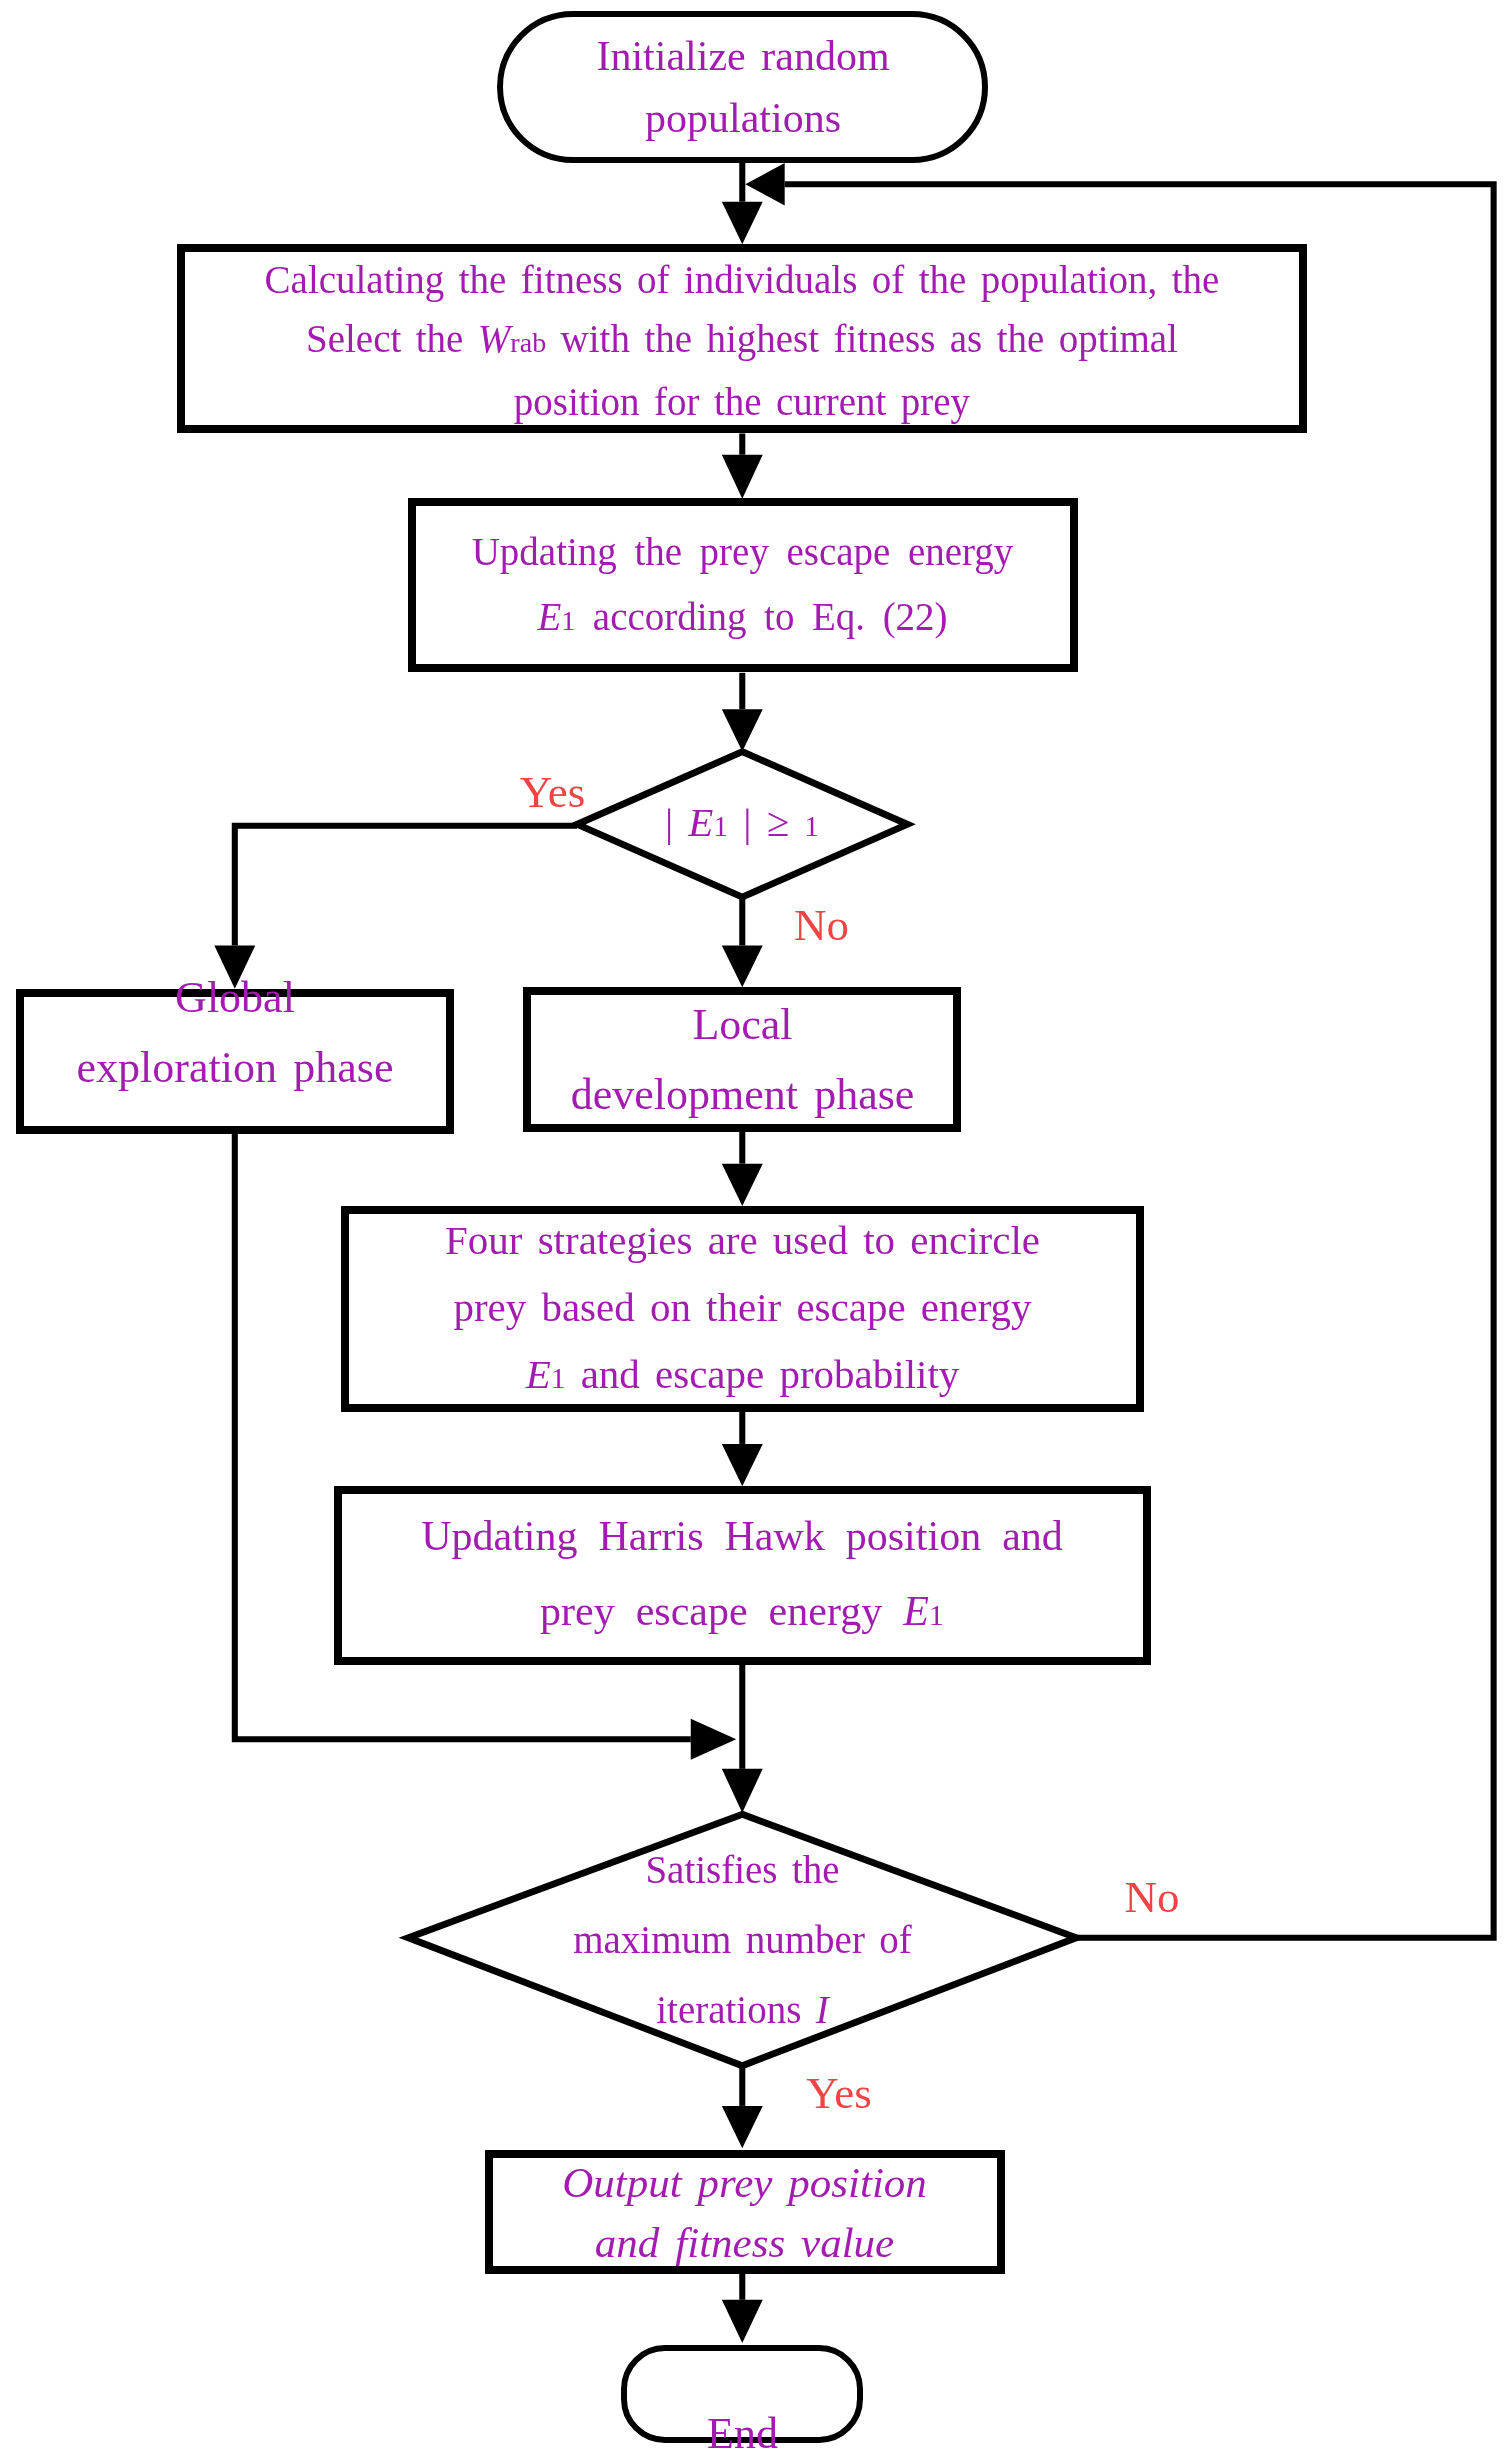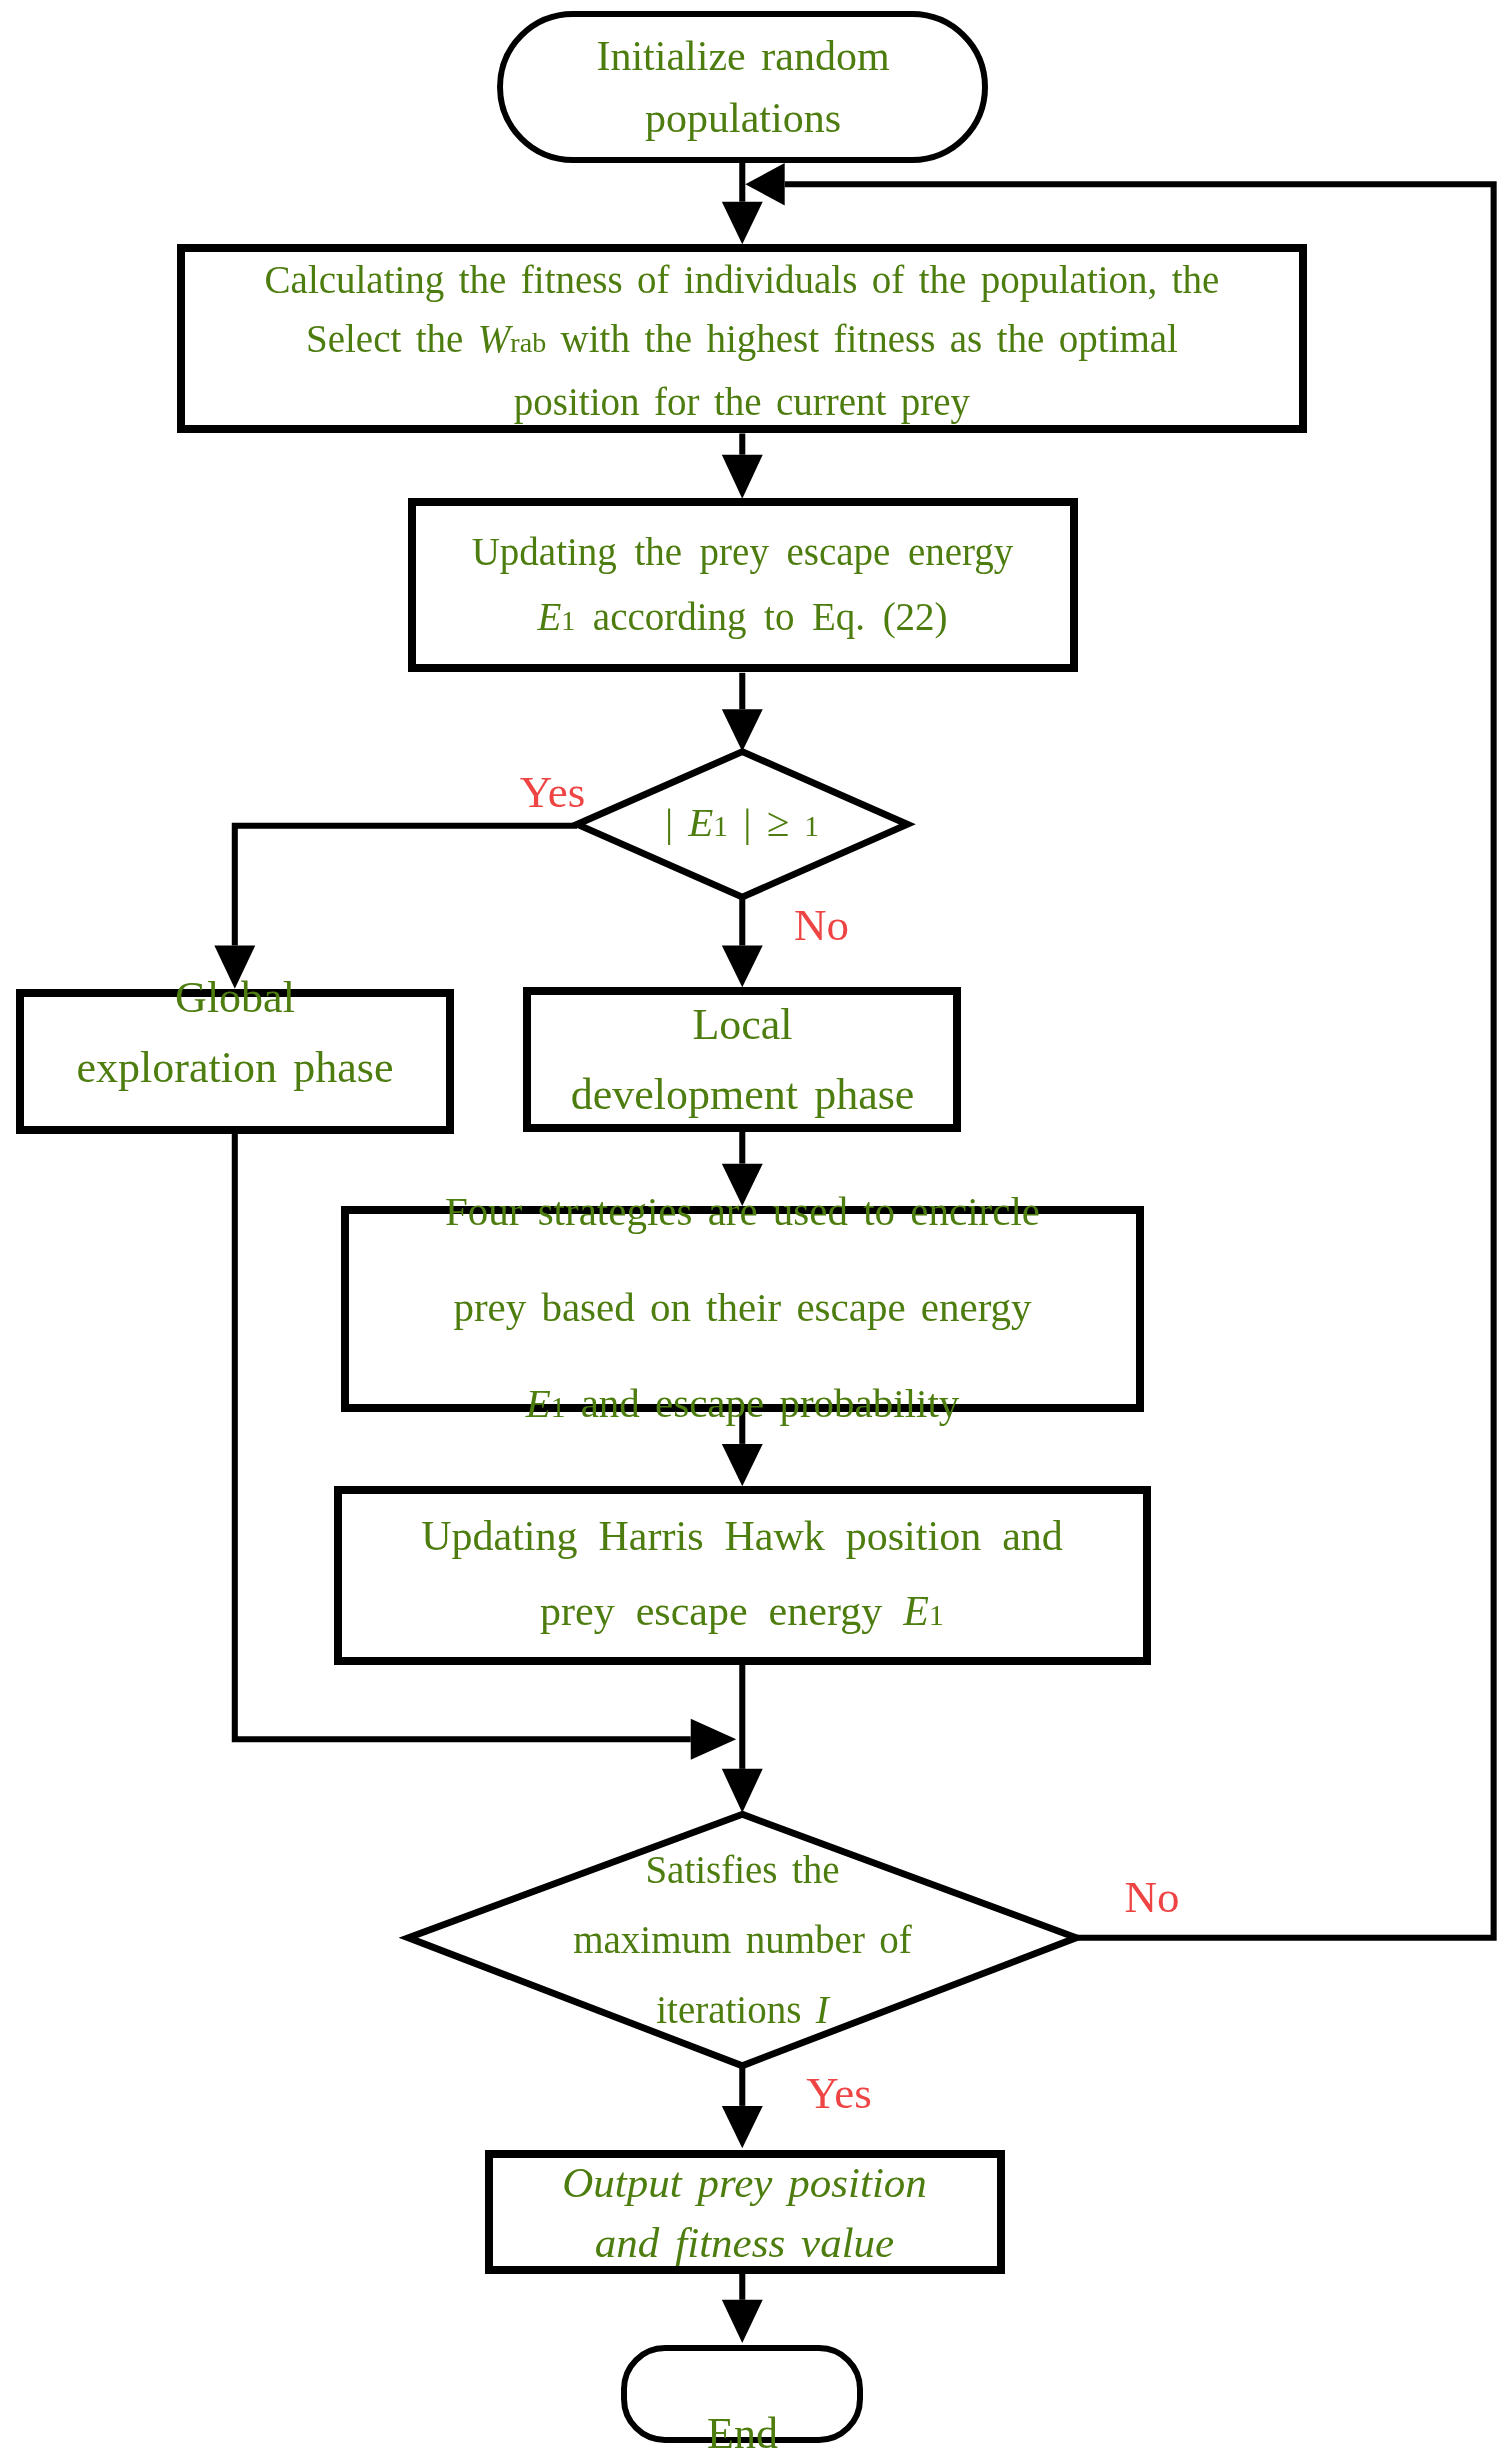--- a/index.html
+++ b/index.html
@@ -13,21 +13,21 @@
   .layer{position:absolute;left:0;top:0;}
   .node{
     position:absolute;background:#ffffff;
     border:8.3px solid #000000;box-sizing:border-box;
   }
   .terminator{border-width:6.8px;border-radius:76px;}
   .endcap{border-width:6.8px;border-radius:44px;}
   .label{
     position:absolute;display:flex;flex-direction:column;
     justify-content:center;align-items:center;text-align:center;
-    color:#4d7c0f;word-spacing:0.12em;line-height:1.5;
+    color:#a21caf;word-spacing:0.12em;line-height:1.5;
   }
   .label .tl{white-space:pre;}
   .it{font-style:italic;}
   .sm{font-size:0.72em;}
   .edge-label{
     position:absolute;display:flex;justify-content:center;align-items:center;
     color:#ef4444;font-size:45px;
   }
   
   .t-start{font-size:42px;line-height:62px;}
@@ -108,21 +108,21 @@
       <div class="tl"><span>| </span><span class="it">E</span><span class="sm">1</span><span> | ≥ </span><span class="sm">1</span></div>
     </div>
   <div class="label t-phase" style="left:26.5px;top:970px;width:417px;height:126px;">
       <div class="tl"><span>Global</span></div>
       <div class="tl"><span>exploration phase</span></div>
     </div>
   <div class="label t-phase" style="left:534px;top:997px;width:417px;height:126px;">
       <div class="tl"><span>Local</span></div>
       <div class="tl"><span>development phase</span></div>
     </div>
-  <div class="label t-strat" style="left:353px;top:1217px;width:779px;height:185px;gap:29px;">
+  <div class="label t-strat" style="left:353px;top:1217px;width:779px;height:185px;">
       <div class="tl"><span>Four strategies are used to encircle</span></div>
       <div class="tl"><span>prey based on their escape energy</span></div>
       <div class="tl"><span class="it">E</span><span class="sm">1</span><span> and escape probability</span></div>
     </div>
   <div class="label t-hawk" style="left:346px;top:1497px;width:792px;height:158px;">
       <div class="tl"><span>Updating Harris Hawk position and</span></div>
       <div class="tl"><span>prey escape energy </span><span class="it">E</span><span class="sm">1</span></div>
     </div>
   <div class="label t-dec2" style="left:515px;top:1832px;width:455px;height:215px;">
       <div class="tl"><span>Satisfies the</span></div>

